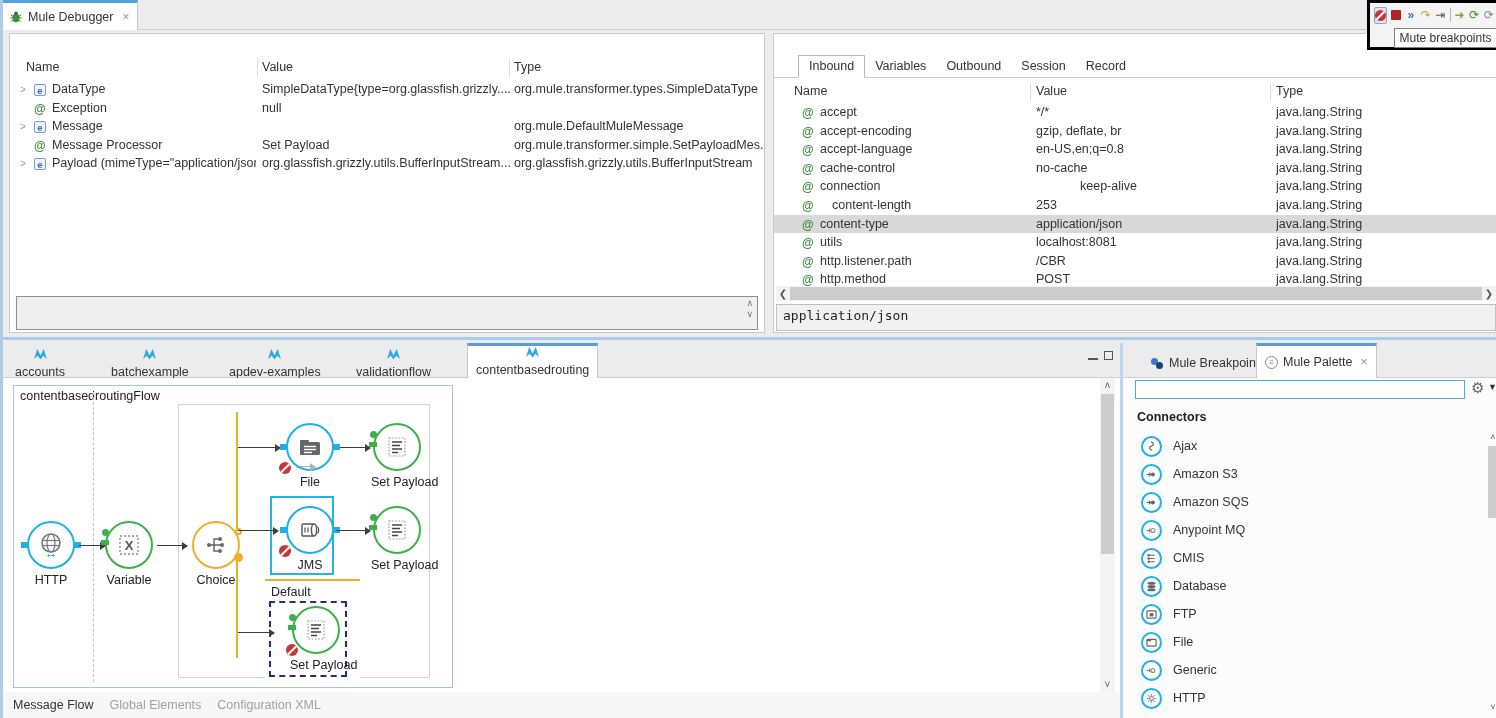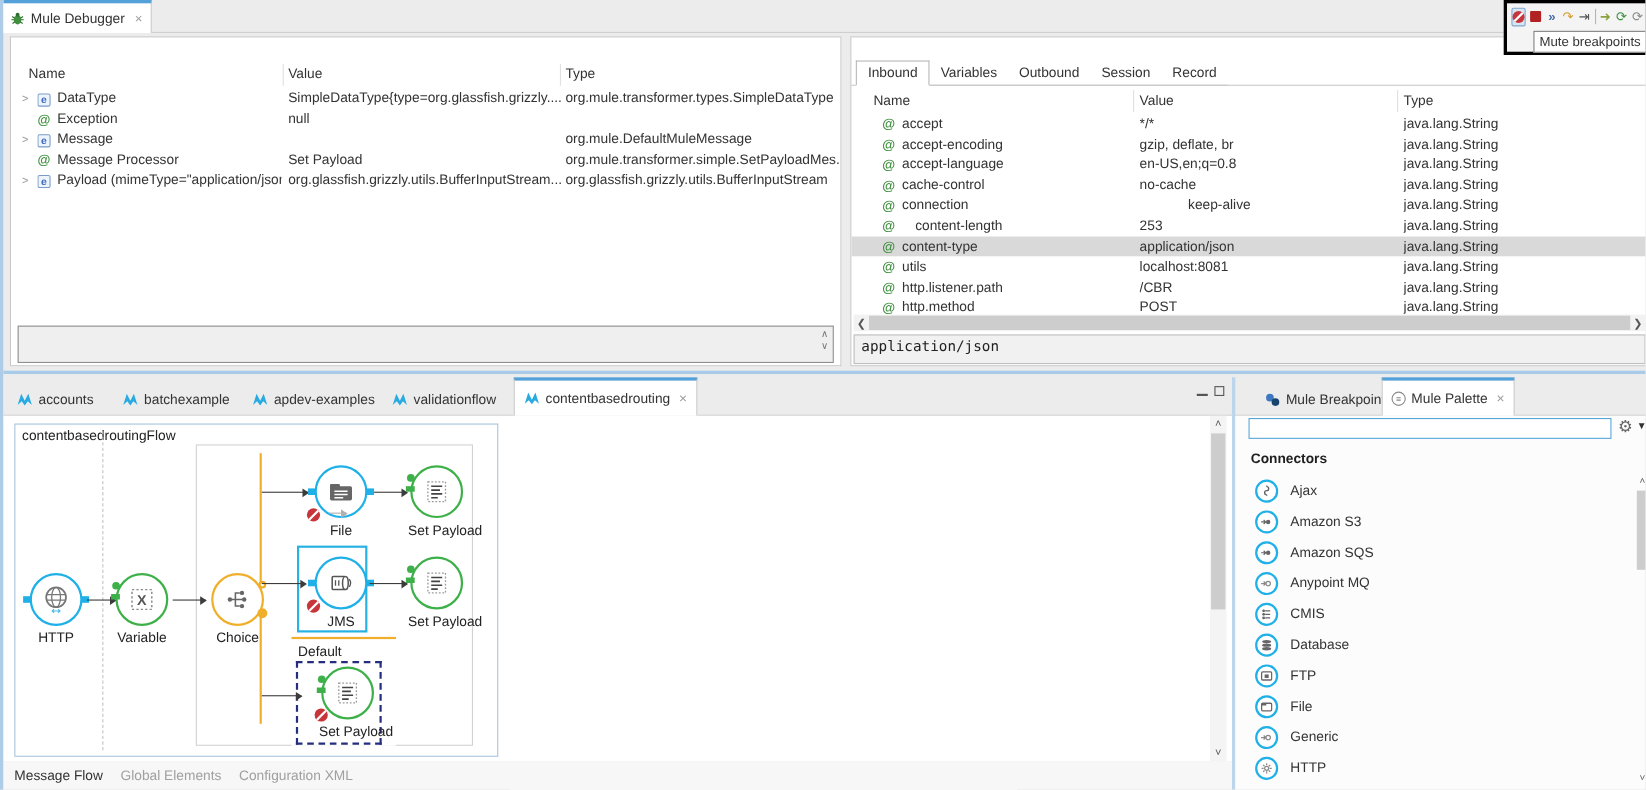--- a/index.html
+++ b/index.html
@@ -27,21 +27,21 @@
   .trow.selected { background:#d9d9d9; }
   .tcell { position:absolute; top:0; height:18.6px; overflow:hidden; white-space:nowrap; }
   .expander { color:#9a9a9a; font-size:10px; }
   .icon-e { display:inline-block; width:12px; height:12px; line-height:11px; text-align:center; border:1px solid #7a9cc9; border-radius:2px; color:#3d6bbf; font-size:9.5px; font-weight:bold; background:#eef4fb; vertical-align:-1px; }
   .icon-at { color:#3e8f3e; font-weight:bold; font-size:12px; vertical-align:-0.5px; }
 
   .spinner-box { position:absolute; left:6px; right:6px; top:262px; height:34px; background:#efefef; border:1px solid #8f8f8f; }
   .spinner-arrows { position:absolute; right:4px; top:2px; display:flex; flex-direction:column; gap:2px; color:#777; font-size:9px; line-height:9px; text-align:center; }
 
   
-  .prop-tabs { position:absolute; left:4px; top:20px; height:24px; display:flex; align-items:flex-end;justify-content:space-between; }
+  .prop-tabs { position:absolute; left:24px; top:20px; height:24px; display:flex; align-items:flex-end;justify-content:space-between; }
   .prop-tab { padding:3px 10px 4px; color:#333; border-bottom:1px solid #c9c9c9; cursor:pointer; }
   .prop-tab.active { background:#fff; border:1px solid #b8b8b8; border-bottom:1px solid #fff; }
   .prop-tabs-baseline { position:absolute; left:0; right:0; top:43px; height:1px; background:#c9c9c9; }
 
   .hscroll { position:absolute; left:2px; right:2px; top:252px; height:15px; background:#f2f2f2; display:flex; align-items:center; }
   .hscroll .arr { width:14px; text-align:center; color:#555; font-size:10px; cursor:pointer; }
   .hscroll .thumb { flex:1; height:13px; background:#cdcdcd; cursor:pointer; }
 
   .value-preview { position:absolute; left:2px; right:2px; top:270px; height:27px; background:#f1f1f1; border:1px solid #bfbfbf; font-family:"DejaVu Sans Mono", monospace; font-size:13px; color:#222; padding:3px 6px; }
 
@@ -54,21 +54,21 @@
   .mute-dot::after { content:""; position:absolute; left:-2px; top:4.5px; width:16px; height:2px; background:#fff; transform:rotate(-45deg); }
   .stop-sq { width:10px; height:10px; background:#b32222; border-radius:1px; }
   .tb-sep { width:1px; height:14px; background:#b5b5b5; }
   #tooltip { position:absolute; left:24px; top:25px; width:103px; height:20px; background:#fefefe; border:1px solid #808080; display:flex; align-items:center; justify-content:center; font-size:12px; color:#333; }
 
   
   #mid-divider { position:absolute; left:0; top:337px; width:1496px; height:3px; background:#a7cbe9; }
 
   
   #editor-tabbar { position:absolute; left:0; top:343px; width:1496px; height:35px; background:#ececec; border-bottom:1px solid #cfcfcf; }
-  .ed-tab { position:absolute; top:5px; height:30px; display:flex; align-items:center; gap:5px; padding:0 8px; color:#333; cursor:pointer; }
+  .ed-tab { position:absolute; top:5px; height:30px; display:flex; align-items:center; gap:5px; padding:0 8px; color:#333; cursor:pointer;flex-direction:column; }
   .ed-tab.active { background:#fff; top:0; height:35px; border-top:3px solid #54a0d8; border-left:1px solid #c8c8c8; border-right:1px solid #c8c8c8; }
   .mule-icon { width:15px; height:12px; display:inline-block; }
   .win-ctrl { position:absolute; top:8px; color:#555; cursor:pointer; }
   #min-btn { left:1085px; width:10px; height:9px; border-bottom:2px solid #555; }
   #max-btn { left:1101px; width:9px; height:9px; border:1.5px solid #555; }
 
   .pal-tab { position:absolute; top:5px; height:30px; display:flex; align-items:center; gap:5px; padding:0 8px; color:#333; cursor:pointer; }
   .pal-tab.active { background:#fff; top:0; height:35px; border-top:3px solid #54a0d8; border-left:1px solid #c8c8c8; border-right:1px solid #c8c8c8; }
   .bp-icon { position:relative; width:13px; height:11px; display:inline-block; }
   .bp-icon i { position:absolute; border-radius:50%; }

